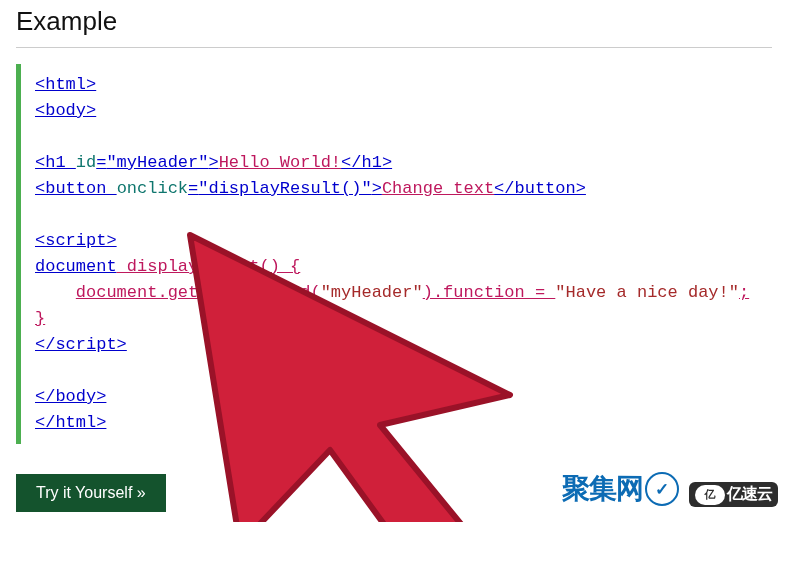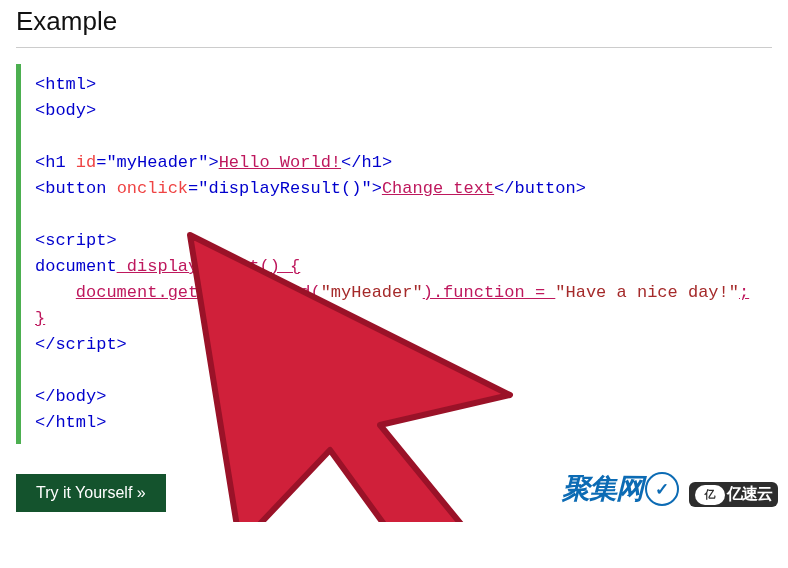--- a/index.html
+++ b/index.html
@@ -1,28 +1,28 @@
 <!DOCTYPE html>
 <html><head>
 <meta charset="utf-8">
 <style>
   html,body{margin:0;padding:0;font-family:Verdana,Arial,sans-serif;background:#fff;color:#000;}
   .page{width:788px;height:522px;position:relative;box-sizing:border-box;padding:6px 16px 16px 16px;overflow:hidden;}
   h1.title{font-size:26px;font-weight:400;margin:0 0 4px 0;color:#111;}
   .hr{border:0;border-top:1px solid #ccc;margin:10px 0 16px 0;}
   p.desc{font-size:15px;margin:0 0 22px 0;color:#000;}
   .code-block{border-left:5px solid #4caf50;background:#fff;padding:8px 10px 8px 14px;font-family:"Consolas","Courier New",monospace;font-size:17px;line-height:26px;white-space:pre;color:#000;margin-bottom:30px;}
-  .blue{color:#0000cd;}
+  .blue{color:#0000cd;text-decoration:underline;}
   .brown{color:#a52a2a;}
-  .red{color:#ef4444;}
+  .red{color:#0f766e;}
   .black{color:#be185d;text-decoration:underline;}
   .btn{display:inline-block;background:#14532d;color:#fff;font-size:16px;padding:10px 20px;border:0;cursor:pointer;}
   .logos{position:absolute;right:10px;bottom:14px;font-size:0;}
   .logo-left{display:inline-flex;align-items:center;gap:2px;background:#fff;padding:0 4px;border-radius:6px;}
-  .logo-left .txt{font-size:28px;font-weight:700;color:#0c6bb4;letter-spacing:-1px;font-style:italic;}
+  .logo-left .txt{font-size:28px;font-weight:700;color:#0c6bb4;letter-spacing:-1px;}
   .logo-bubble{display:inline-flex;width:30px;height:30px;border:2px solid #0c6bb4;border-radius:50%;align-items:center;justify-content:center;font-size:17px;color:#0c6bb4;font-weight:700;}
   .logo-right{display:inline-flex;align-items:center;gap:2px;background:#2d2d2d;padding:2px 6px;border-radius:6px;margin-left:6px;}
   .logo-right .txt{font-size:16px;font-weight:700;color:#fff;letter-spacing:-1px;}
   .logo-cloud{display:inline-flex;width:30px;height:20px;background:#fff;border-radius:12px;align-items:center;justify-content:center;font-size:11px;color:#2d2d2d;font-weight:700;}
   .cursor{position:absolute;left:180px;top:225px;pointer-events:none;}
 </style>
 </head>
 <body>
 
 <div class="page">

